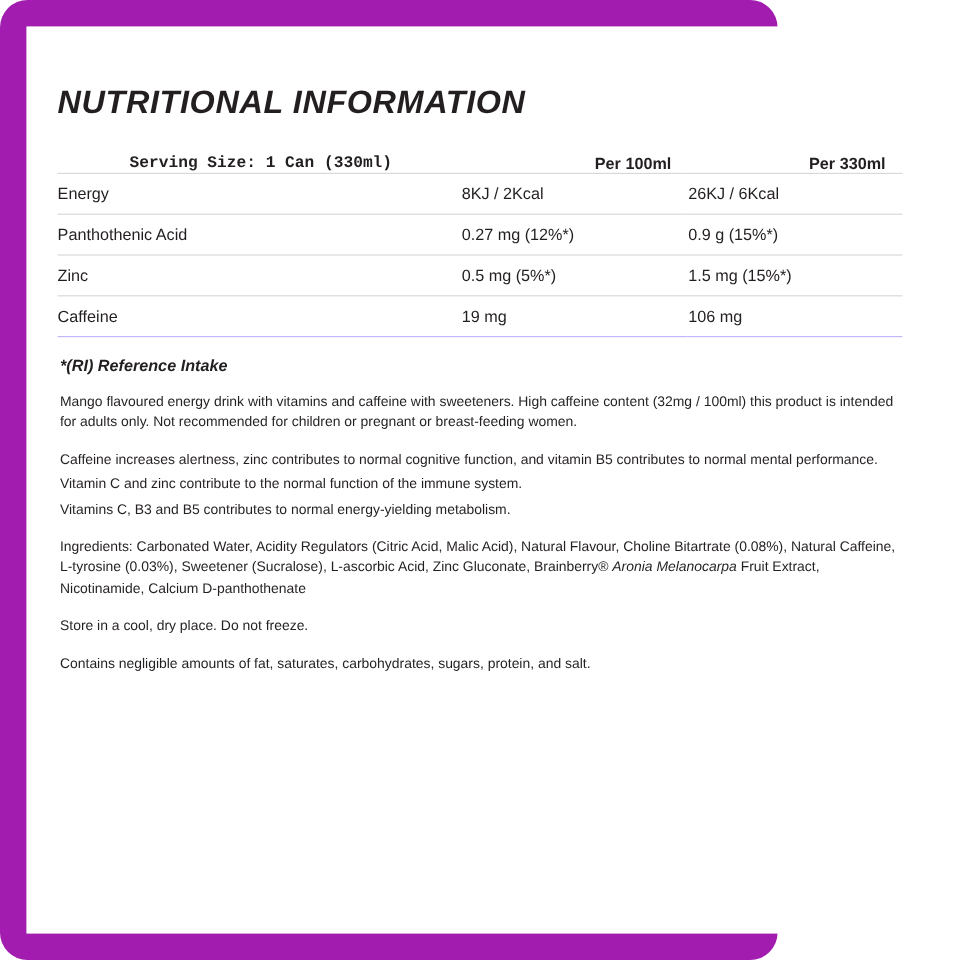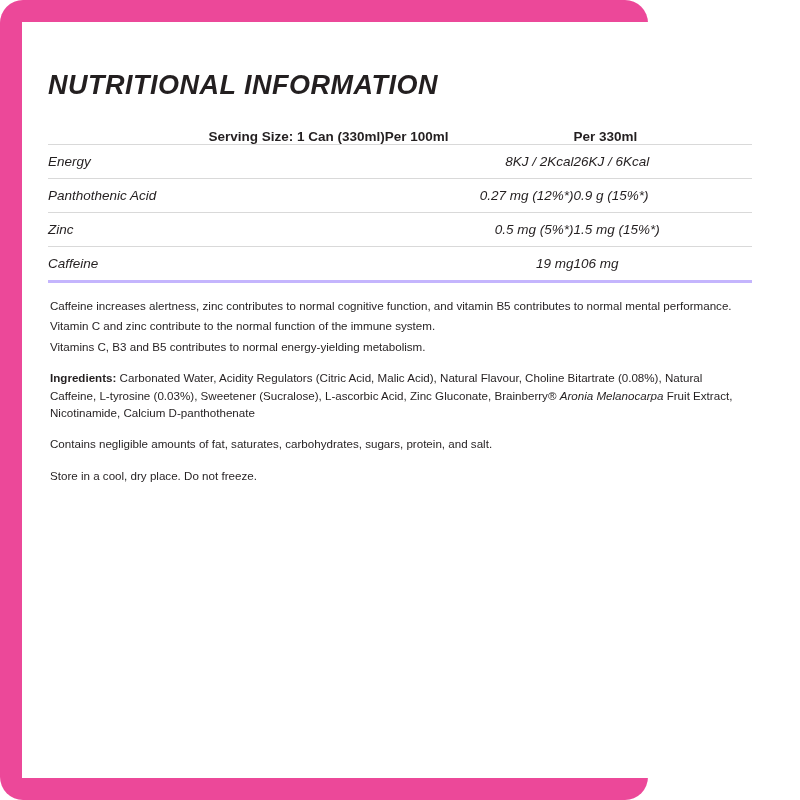--- a/index.html
+++ b/index.html
@@ -11,21 +11,21 @@
     width: 800px;
     height: 800px;
     font-family: "Liberation Sans", sans-serif;
     color: #231f20;
     -webkit-font-smoothing: antialiased;
   }
   .page {
     position: relative;
     width: 648px;
     height: 800px;
-    background: #ec4899;
+    background: #a21caf;
     box-sizing: border-box;
     border-radius: 23px;
   }
   .sheet {
     position: absolute;
     left: 22px;
     top: 22px;
     width: 756px;
     height: 756px;
     background: #ffffff;
@@ -58,46 +58,46 @@
     vertical-align: middle;
   }
 
   .head-row th {
     font-weight: bold;
     font-size: 13.5px;
     padding-bottom: 11px;
     color: #231f20;
   }
   .head-row th.serving {
-    text-align: right;
+    text-align: center;
     padding-left: 2px;
+    font-family: Liberation Mono, monospace;
   }
   .head-row th.col2, .head-row th.col3 {
-    text-align: left;
+    text-align: right;
     padding-right: 14px;
   }
 
   .nutrition tbody tr td {
     border-top: 1px solid #d9d9d9;
     padding-top: 9px;
     padding-bottom: 9px;
     font-size: 13.5px;
-    font-style: italic;
   }
   .nutrition tbody tr:last-child td {
-    border-bottom: 3px solid #c4b5fd;
+    border-bottom: 1px solid #c4b5fd;
     margin-left: 24px;
   }
   td.label {
     text-align: left;
     padding-left: 18px;
     width: 330px;
   }
   td.v1 {
-    text-align: right;
+    text-align: left;
     padding-right: 14px;
     width: 185px;
   }
   td.v2 {
     text-align: left;
     padding-right: 14px;
     width: 175px;
   }
 
   .ri {
@@ -114,21 +114,21 @@
     margin: 14px 0 0 0;
     padding-left: 2px;
     max-width: 700px;
   }
   p.body.tight {
     margin-top: 3px;
   }
   p.body.gap {
   }
   .ingredients-label {
-    font-weight: bold;
+    font-weight: normal;
   }
   .ital {
     font-style: italic;
   }
 </style>
 </head>
 <body>
 
 <div class="page">
   <div class="sheet">
@@ -161,27 +161,29 @@
             <td class="v2">1.5 mg (15%*)</td>
           </tr>
           <tr>
             <td class="label">Caffeine</td>
             <td class="v1">19 mg</td>
             <td class="v2">106 mg</td>
           </tr>
         </tbody>
       </table>
 
+      <p class="ri">*(RI) Reference Intake</p>
 
+      <p class="body">Mango flavoured energy drink with vitamins and caffeine with sweeteners. High caffeine content (32mg / 100ml) this product is intended for adults only. Not recommended for children or pregnant or breast-feeding women.</p>
 
       <p class="body gap">Caffeine increases alertness, zinc contributes to normal cognitive function, and vitamin B5 contributes to normal mental performance.</p>
       <p class="body tight">Vitamin C and zinc contribute to the normal function of the immune system.</p>
       <p class="body tight">Vitamins C, B3 and B5 contributes to normal energy-yielding metabolism.</p>
 
       <p class="body gap"><span class="ingredients-label">Ingredients:</span><span> Carbonated Water, Acidity Regulators (Citric Acid, Malic Acid), Natural Flavour, Choline Bitartrate (0.08%), Natural Caffeine, L-tyrosine (0.03%), Sweetener (Sucralose), L-ascorbic Acid, Zinc Gluconate, Brainberry® </span><span class="ital">Aronia Melanocarpa</span><span> Fruit Extract, Nicotinamide, Calcium D-panthothenate</span></p>
 
+      <p class="body gap">Store in a cool, dry place. Do not freeze.</p>
+
       <p class="body gap">Contains negligible amounts of fat, saturates, carbohydrates, sugars, protein, and salt.</p>
-
-      <p class="body gap">Store in a cool, dry place. Do not freeze.</p>
 
     </div>
   </div>
 </div>
 
 </body></html>

